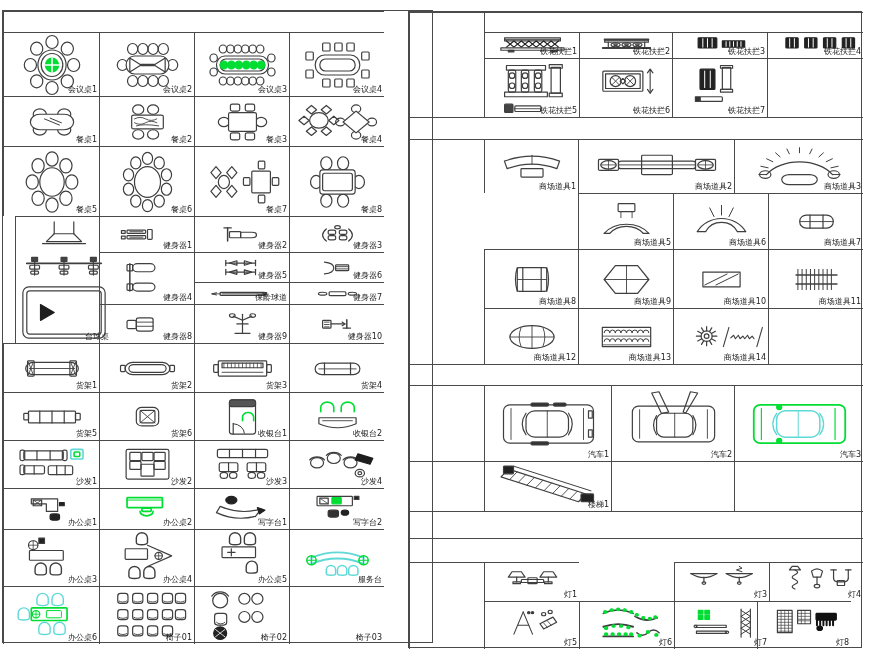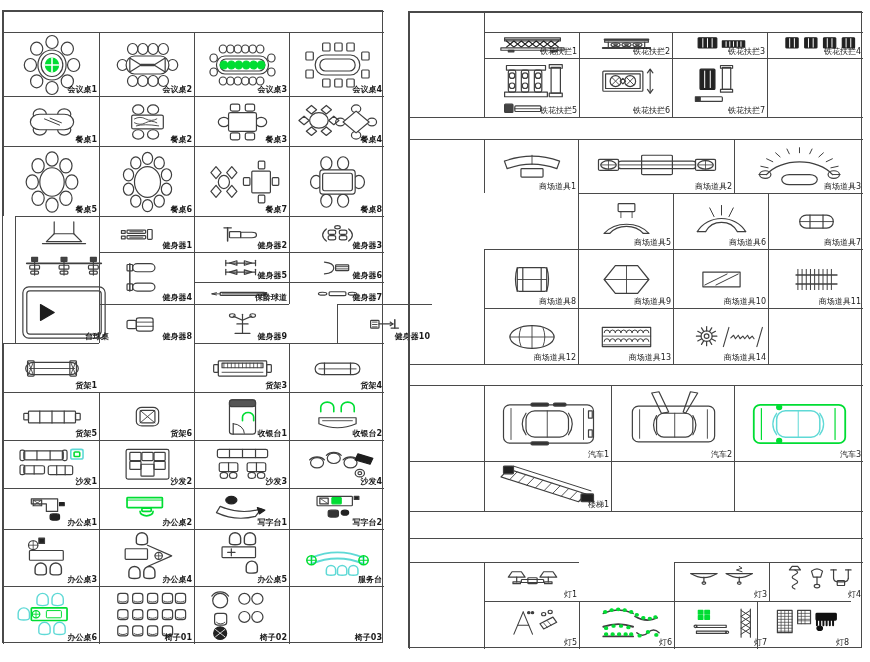--- a/index.html
+++ b/index.html
@@ -8,21 +8,21 @@
   .panel{position:absolute;border:1px solid #4a4a4a;box-sizing:border-box;}
   .cell{position:absolute;border-left:1px solid #4a4a4a;border-top:1px solid #4a4a4a;box-sizing:border-box;}
   .cell svg{position:absolute;left:1px;top:1px;}
   .cell .lbl{position:absolute;right:2px;bottom:1px;font-size:8px;line-height:1.1;
              color:#1b1b1b;white-space:nowrap;letter-spacing:0;}
 </style>
 </head>
 <body>
 
 <div id="stage">
-    <div class="panel" style="left: 2px; top: 10px; width: 381px; height: 633px; font-weight: bold;">
+    <div class="panel" style="left: 2px; top: 10px; width: 431px; height: 633px;">
       <div class="cell" style="left: 0px; top: 0px; width: 381px; height: 21px;"></div>
       <div class="cell" style="left: 0px; top: 21px; width: 96px; height: 64px;">
         <svg width="94" height="62" viewBox="0 0 100 62" preserveAspectRatio="none">
           <circle cx="50.0" cy="8.0" r="6.5" fill="none" stroke="#3f3f3f" stroke-width="1.2" vector-effect="non-scaling-stroke" stroke-linecap="round" stroke-linejoin="round"></circle>
           <circle cx="66.3" cy="14.7" r="6.5" fill="none" stroke="#3f3f3f" stroke-width="1.2" vector-effect="non-scaling-stroke" stroke-linecap="round" stroke-linejoin="round"></circle>
           <circle cx="73.0" cy="31.0" r="6.5" fill="none" stroke="#3f3f3f" stroke-width="1.2" vector-effect="non-scaling-stroke" stroke-linecap="round" stroke-linejoin="round"></circle>
           <circle cx="66.3" cy="47.3" r="6.5" fill="none" stroke="#3f3f3f" stroke-width="1.2" vector-effect="non-scaling-stroke" stroke-linecap="round" stroke-linejoin="round"></circle>
           <circle cx="50.0" cy="54.0" r="6.5" fill="none" stroke="#3f3f3f" stroke-width="1.2" vector-effect="non-scaling-stroke" stroke-linecap="round" stroke-linejoin="round"></circle>
           <circle cx="33.7" cy="47.3" r="6.5" fill="none" stroke="#3f3f3f" stroke-width="1.2" vector-effect="non-scaling-stroke" stroke-linecap="round" stroke-linejoin="round"></circle>
           <circle cx="27.0" cy="31.0" r="6.5" fill="none" stroke="#3f3f3f" stroke-width="1.2" vector-effect="non-scaling-stroke" stroke-linecap="round" stroke-linejoin="round"></circle>
@@ -334,21 +334,21 @@
           <line x1="50" y1="14" x2="50" y2="46" stroke="#3f3f3f" stroke-width="1.2" vector-effect="non-scaling-stroke" stroke-linecap="round" stroke-linejoin="round"></line>
           <line x1="42" y1="46" x2="58" y2="46" stroke="#3f3f3f" stroke-width="1.2" vector-effect="non-scaling-stroke" stroke-linecap="round" stroke-linejoin="round"></line>
           <path d="M50,24 L40,17" fill="none" stroke="#3f3f3f" stroke-width="1.2" vector-effect="non-scaling-stroke" stroke-linecap="round" stroke-linejoin="round"></path>
           <path d="M50,24 L60,17" fill="none" stroke="#3f3f3f" stroke-width="1.2" vector-effect="non-scaling-stroke" stroke-linecap="round" stroke-linejoin="round"></path>
           <circle cx="39.0" cy="16.0" r="3" fill="none" stroke="#3f3f3f" stroke-width="1.2" vector-effect="non-scaling-stroke" stroke-linecap="round" stroke-linejoin="round"></circle>
           <circle cx="61.0" cy="16.0" r="3" fill="none" stroke="#3f3f3f" stroke-width="1.2" vector-effect="non-scaling-stroke" stroke-linecap="round" stroke-linejoin="round"></circle>
           <line x1="44" y1="30" x2="56" y2="30" stroke="#3f3f3f" stroke-width="1.2" vector-effect="non-scaling-stroke" stroke-linecap="round" stroke-linejoin="round"></line>
         </svg>
         <span class="lbl">健身器9</span>
       </div>
-      <div class="cell" style="left: 286px; top: 293px; width: 95px; height: 39px; margin-left: 48px;">
+      <div class="cell" style="left: 286px; top: 293px; width: 95px; height: 39px;">
         <svg width="93" height="37" viewBox="0 0 100 62" preserveAspectRatio="none">
           <rect x="34" y="24" width="9" height="13" rx="1" fill="none" stroke="#3f3f3f" stroke-width="1.2" vector-effect="non-scaling-stroke" stroke-linecap="round" stroke-linejoin="round"></rect>
           <line x1="36" y1="27" x2="41" y2="27" stroke="#3f3f3f" stroke-width="0.9" vector-effect="non-scaling-stroke" stroke-linecap="round" stroke-linejoin="round"></line>
           <line x1="36" y1="31" x2="41" y2="31" stroke="#3f3f3f" stroke-width="0.9" vector-effect="non-scaling-stroke" stroke-linecap="round" stroke-linejoin="round"></line>
           <line x1="36" y1="35" x2="41" y2="35" stroke="#3f3f3f" stroke-width="0.9" vector-effect="non-scaling-stroke" stroke-linecap="round" stroke-linejoin="round"></line>
           <line x1="43" y1="30" x2="58" y2="30" stroke="#3f3f3f" stroke-width="1.2" vector-effect="non-scaling-stroke" stroke-linecap="round" stroke-linejoin="round"></line>
           <path d="M55,27 L58,30 L55,33" fill="none" stroke="#3f3f3f" stroke-width="1.2" vector-effect="non-scaling-stroke" stroke-linecap="round" stroke-linejoin="round"></path>
           <line x1="60" y1="23" x2="60" y2="37" stroke="#3f3f3f" stroke-width="1.5" vector-effect="non-scaling-stroke" stroke-linecap="round" stroke-linejoin="round"></line>
           <line x1="56" y1="37" x2="64" y2="37" stroke="#3f3f3f" stroke-width="1.2" vector-effect="non-scaling-stroke" stroke-linecap="round" stroke-linejoin="round"></line>
         </svg>
@@ -359,20 +359,29 @@
           <rect x="22" y="23" width="56" height="16" rx="8" fill="none" stroke="#3f3f3f" stroke-width="1.2" vector-effect="non-scaling-stroke" stroke-linecap="round" stroke-linejoin="round"></rect>
           <line x1="26" y1="31" x2="74" y2="31" stroke="#3f3f3f" stroke-width="0.9" vector-effect="non-scaling-stroke" stroke-linecap="round" stroke-linejoin="round"></line>
           <rect x="24" y="21" width="7" height="20" rx="1" fill="none" stroke="#3f3f3f" stroke-width="1.2" vector-effect="non-scaling-stroke" stroke-linecap="round" stroke-linejoin="round"></rect>
           <line x1="25" y1="23" x2="30" y2="39" stroke="#3f3f3f" stroke-width="0.9" vector-effect="non-scaling-stroke" stroke-linecap="round" stroke-linejoin="round"></line>
           <line x1="30" y1="23" x2="25" y2="39" stroke="#3f3f3f" stroke-width="0.9" vector-effect="non-scaling-stroke" stroke-linecap="round" stroke-linejoin="round"></line>
           <rect x="69" y="21" width="7" height="20" rx="1" fill="none" stroke="#3f3f3f" stroke-width="1.2" vector-effect="non-scaling-stroke" stroke-linecap="round" stroke-linejoin="round"></rect>
           <line x1="70" y1="23" x2="75" y2="39" stroke="#3f3f3f" stroke-width="0.9" vector-effect="non-scaling-stroke" stroke-linecap="round" stroke-linejoin="round"></line>
           <line x1="75" y1="23" x2="70" y2="39" stroke="#3f3f3f" stroke-width="0.9" vector-effect="non-scaling-stroke" stroke-linecap="round" stroke-linejoin="round"></line>
         </svg>
         <span class="lbl">货架1</span>
+      </div>
+      <div class="cell" style="left: 96px; top: 332px; width: 95px; height: 49px;">
+        <svg width="93" height="47" viewBox="0 0 100 62" preserveAspectRatio="none">
+          <rect x="26" y="23" width="48" height="16" rx="8" fill="none" stroke="#3f3f3f" stroke-width="1.2" vector-effect="non-scaling-stroke" stroke-linecap="round" stroke-linejoin="round"></rect>
+          <rect x="30" y="26" width="40" height="10" rx="5" fill="none" stroke="#3f3f3f" stroke-width="1.2" vector-effect="non-scaling-stroke" stroke-linecap="round" stroke-linejoin="round"></rect>
+          <rect x="21" y="27" width="5" height="8" rx="1" fill="none" stroke="#3f3f3f" stroke-width="1.2" vector-effect="non-scaling-stroke" stroke-linecap="round" stroke-linejoin="round"></rect>
+          <rect x="74" y="27" width="5" height="8" rx="1" fill="none" stroke="#3f3f3f" stroke-width="1.2" vector-effect="non-scaling-stroke" stroke-linecap="round" stroke-linejoin="round"></rect>
+        </svg>
+        <span class="lbl">货架2</span>
       </div>
       <div class="cell" style="left: 191px; top: 332px; width: 95px; height: 49px;">
         <svg width="93" height="47" viewBox="0 0 100 62" preserveAspectRatio="none">
           <rect x="24" y="21" width="52" height="20" rx="1" fill="none" stroke="#3f3f3f" stroke-width="1.2" vector-effect="non-scaling-stroke" stroke-linecap="round" stroke-linejoin="round"></rect>
           <rect x="28" y="24" width="44" height="6" rx="0" fill="none" stroke="#3f3f3f" stroke-width="1.2" vector-effect="non-scaling-stroke" stroke-linecap="round" stroke-linejoin="round"></rect>
           <line x1="30" y1="24" x2="30" y2="30" stroke="#3f3f3f" stroke-width="0.8" vector-effect="non-scaling-stroke" stroke-linecap="round" stroke-linejoin="round"></line>
           <line x1="34" y1="24" x2="34" y2="30" stroke="#3f3f3f" stroke-width="0.8" vector-effect="non-scaling-stroke" stroke-linecap="round" stroke-linejoin="round"></line>
           <line x1="38" y1="24" x2="38" y2="30" stroke="#3f3f3f" stroke-width="0.8" vector-effect="non-scaling-stroke" stroke-linecap="round" stroke-linejoin="round"></line>
           <line x1="42" y1="24" x2="42" y2="30" stroke="#3f3f3f" stroke-width="0.8" vector-effect="non-scaling-stroke" stroke-linecap="round" stroke-linejoin="round"></line>
           <line x1="46" y1="24" x2="46" y2="30" stroke="#3f3f3f" stroke-width="0.8" vector-effect="non-scaling-stroke" stroke-linecap="round" stroke-linejoin="round"></line>

